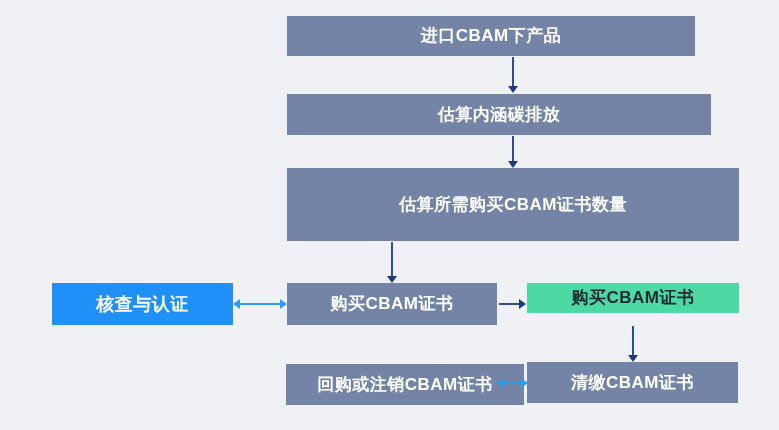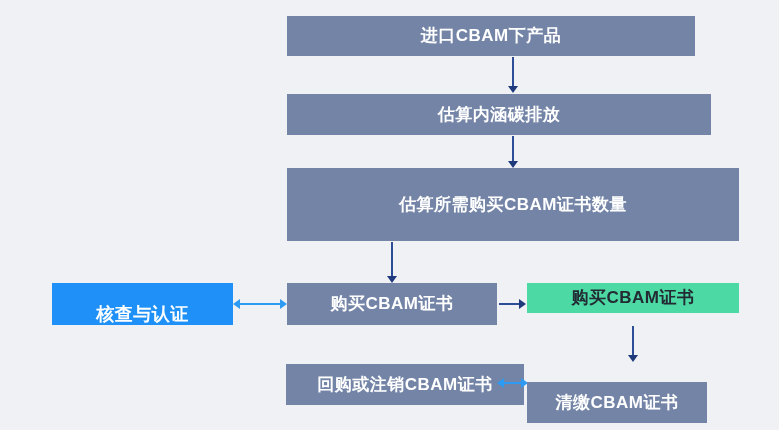--- a/index.html
+++ b/index.html
@@ -29,25 +29,25 @@
   }
   .node.gray  { background: var(--node-gray, #7384a6); }
   .node.blue  { background: var(--node-blue, #1e90f7); }
   .node.green { background: var(--node-green, #4cd9a3); color: var(--text-dark, #222a33); }
 
   .n-import     { left: 287px; top: 16px;  width: 408px; height: 40px; }
   .n-estimate   { left: 287px; top: 94px;  width: 424px; height: 41px; }
   .n-cert       { left: 287px; top: 168px; width: 452px; height: 73px; flex-direction: row; }
   .n-cert .cert-title    { font-size: 17px; }
   .n-cert .cert-subtitle { font-size: 13.5px; font-weight: 500; margin-top: 2px; }
-  .n-verify     { left: 52px;  top: 283px; width: 181px; height: 42px; font-size: 18px; align-items: flex-end; }
+  .n-verify     { left: 52px;  top: 283px; width: 181px; height: 42px; font-size: 18px; }
   .n-submit     { left: 287px; top: 283px; width: 210px; height: 42px; }
   .n-buy        { left: 527px; top: 283px; width: 212px; height: 30px; }
   .n-repurchase { left: 286px; top: 364px; width: 238px; height: 41px; }
-  .n-surrender  { left: 527px; top: 362px; width: 180px; height: 41px; margin-top: 20px; }
+  .n-surrender  { left: 527px; top: 362px; width: 211px; height: 41px; }
 
   
   .v-arrow {
     position: absolute;
     width: 2px;
     background: var(--arrow-dark, #2e4d97);
   }
   .v-arrow::after {
     content: "";
     position: absolute;

